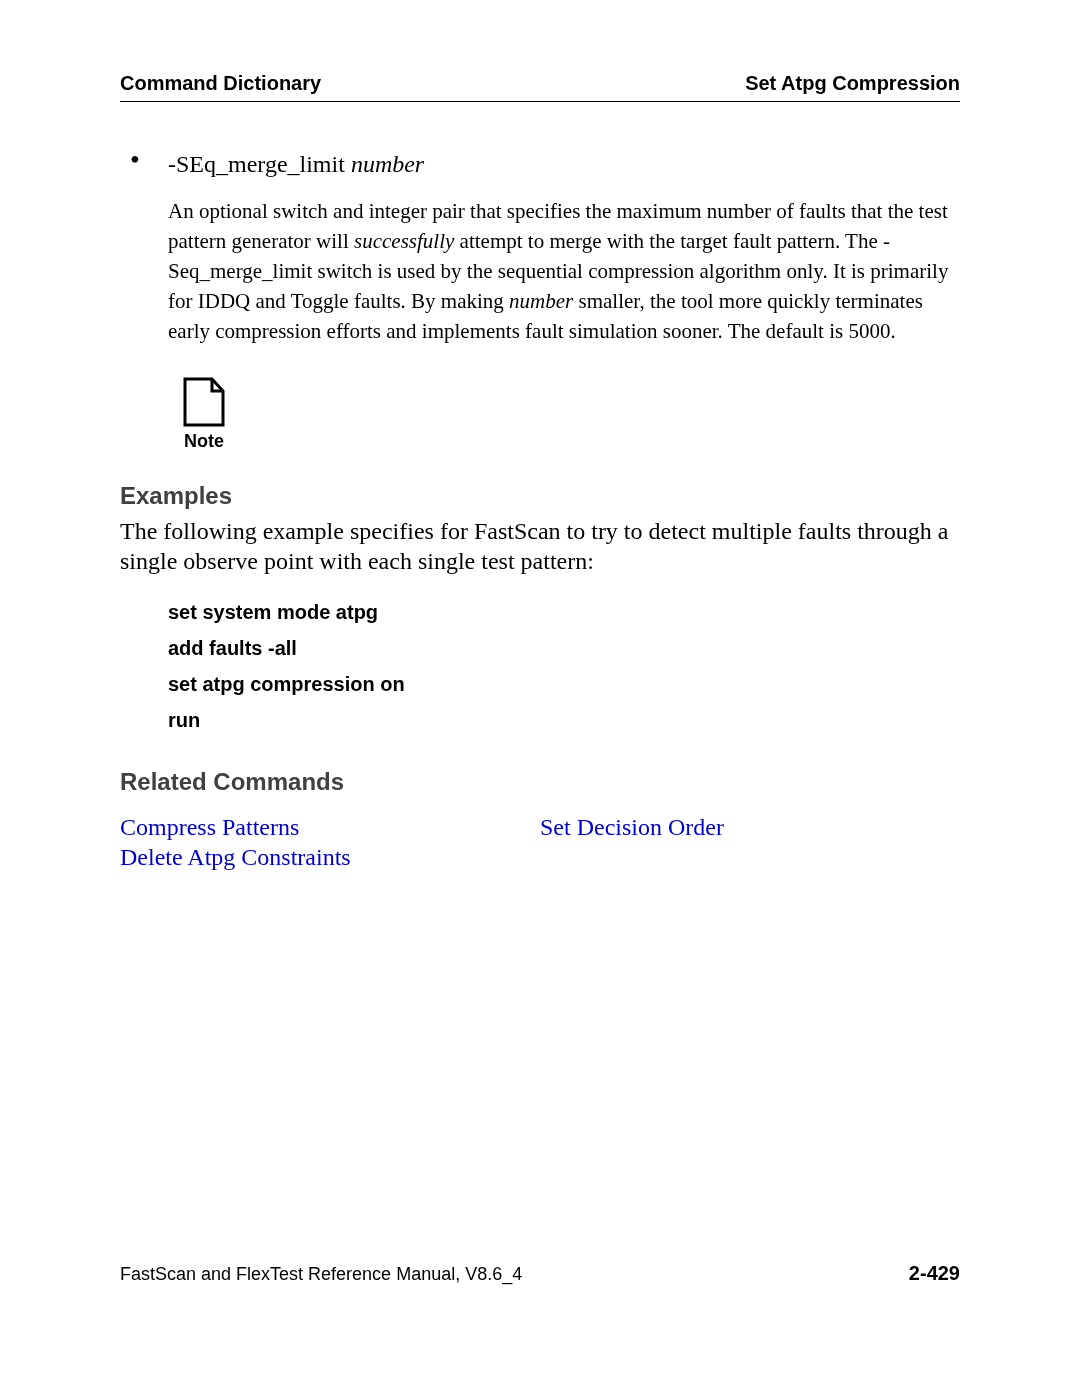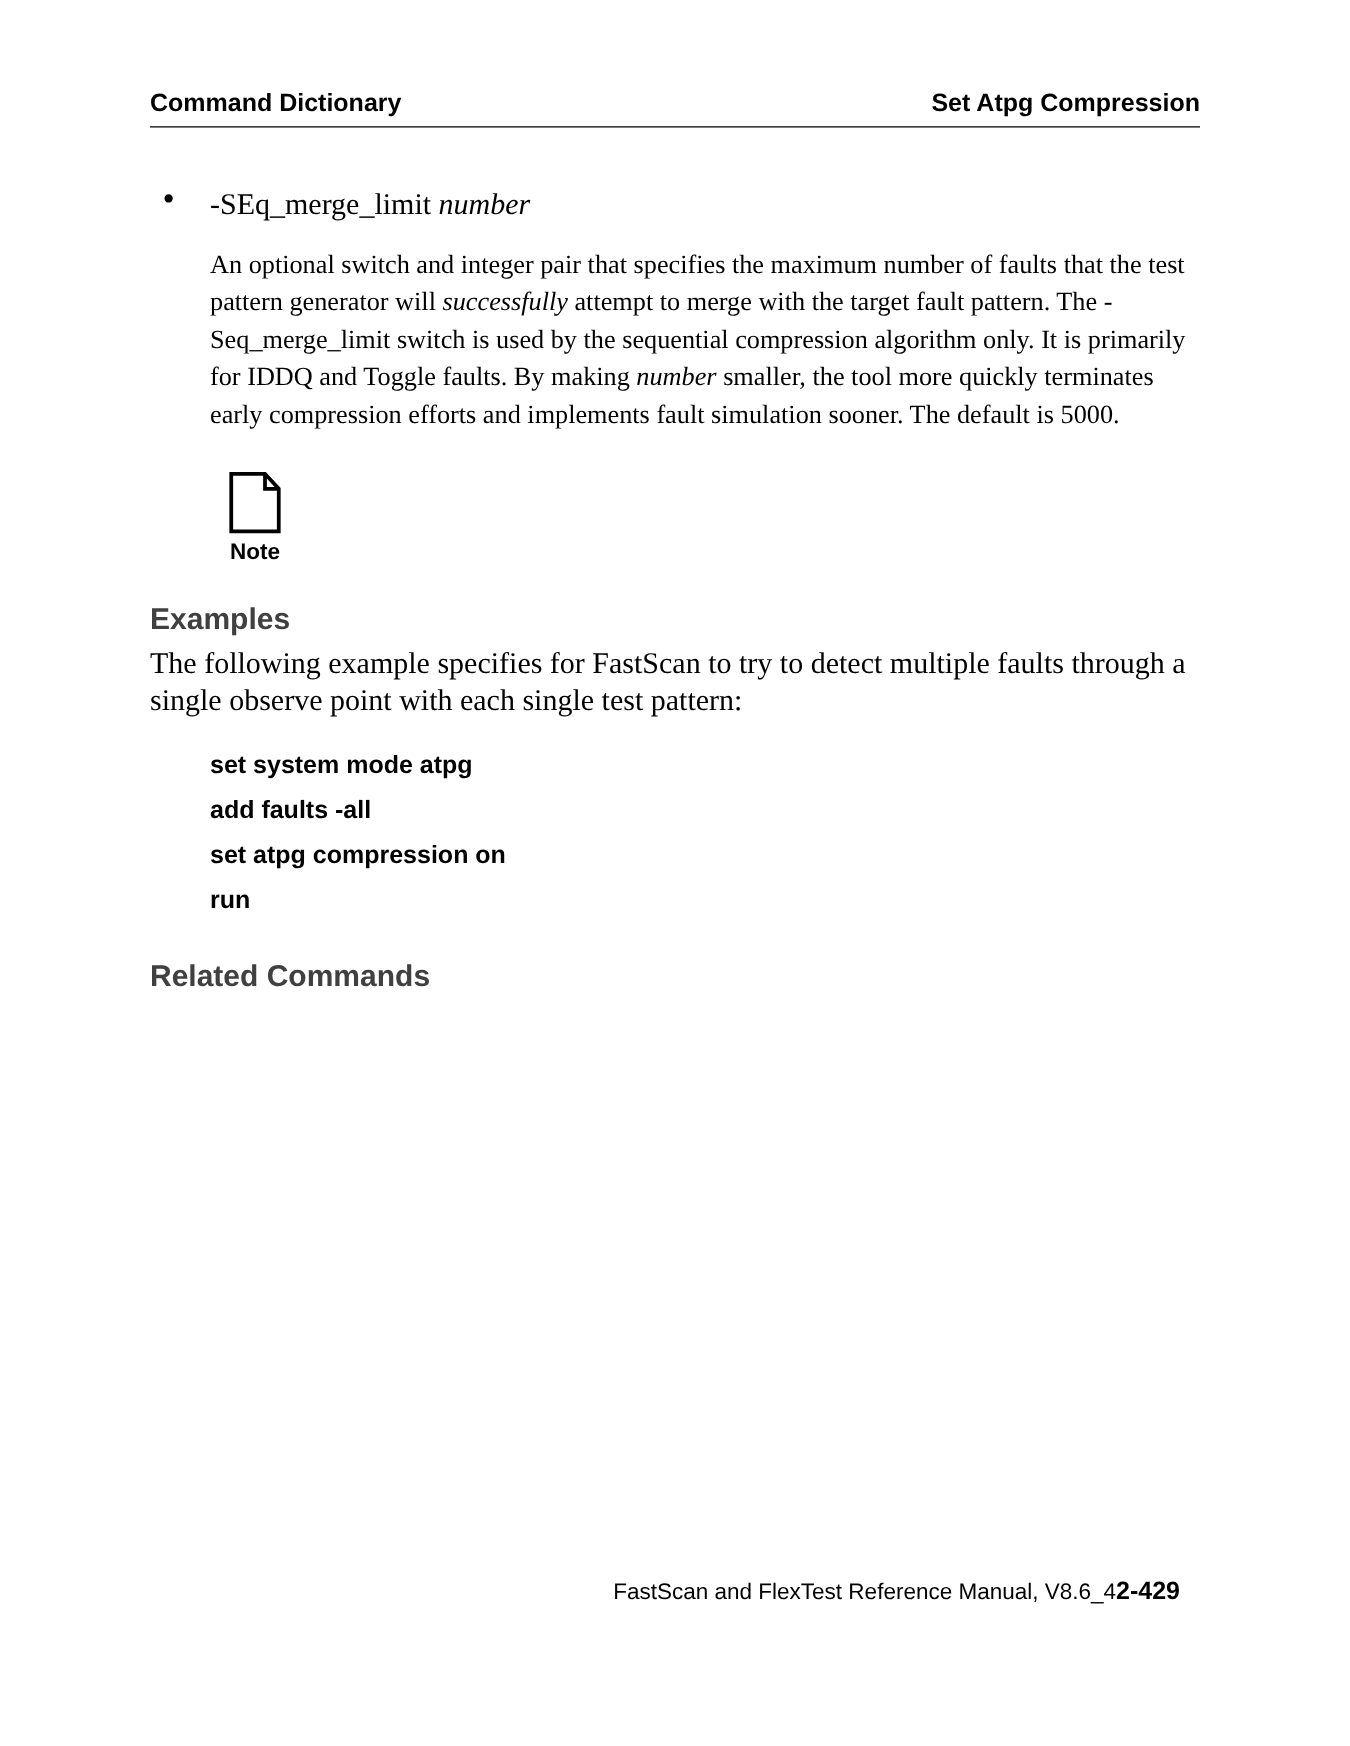--- a/index.html
+++ b/index.html
@@ -112,23 +112,23 @@
     color: #0000d0;
     font-size: 24px;
     line-height: 30px;
     display: block;
     cursor: pointer;
   }
   .footer {
     position: absolute;
     bottom: 60px;
     left: 120px;
-    right: 136px;
-    display: flex;
-    justify-content: flex-end;
+    right: 120px;
+    display: flex;
+    justify-content: space-between;
     align-items: baseline;
   }
   .footer-left {
     font-family: Helvetica, Arial, sans-serif;
     font-size: 18px;
   }
   .footer-right {
     font-family: Helvetica, Arial, sans-serif;
     font-weight: bold;
     font-size: 20px;
@@ -173,20 +173,27 @@
     <div class="body-para">The following example specifies for FastScan to try to detect multiple faults through a single observe point with each single test pattern:</div>
 
     <div class="code-block">set system mode atpg
 add faults -all
 set atpg compression on
 run</div>
 
     <div class="section-head">Related Commands</div>
 
     <div class="related-grid">
+      <div class="related-col">
+        <a class="link">Compress Patterns</a>
+        <a class="link">Delete Atpg Constraints</a>
+      </div>
+      <div class="related-col">
+        <a class="link">Set Decision Order</a>
+      </div>
     </div>
 
   </div>
 
   <div class="footer">
     <span class="footer-left">FastScan and FlexTest Reference Manual, V8.6_4</span>
     <span class="footer-right">2-429</span>
   </div>
 
 </div>

